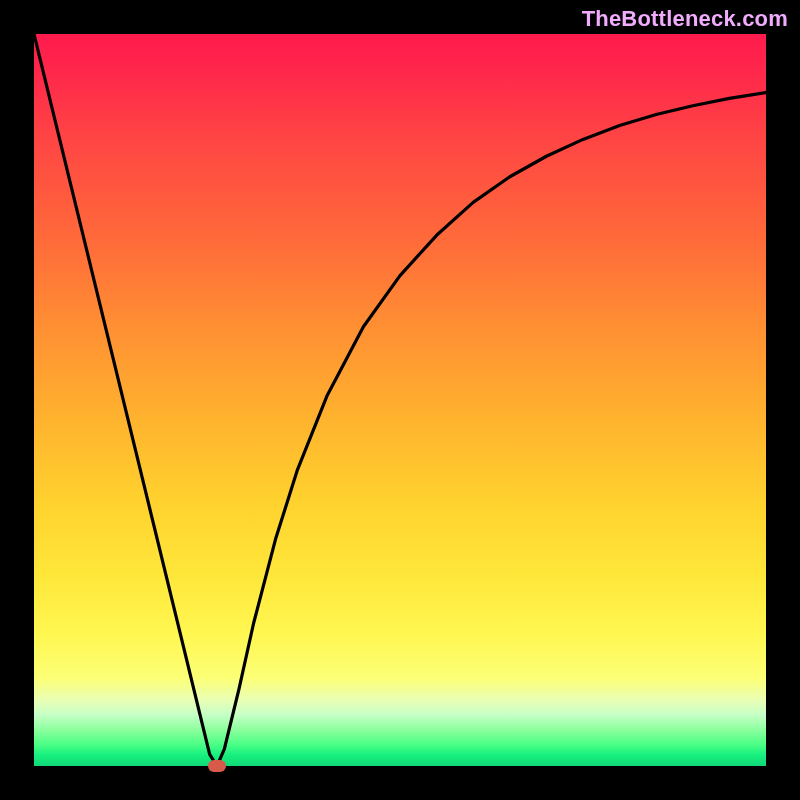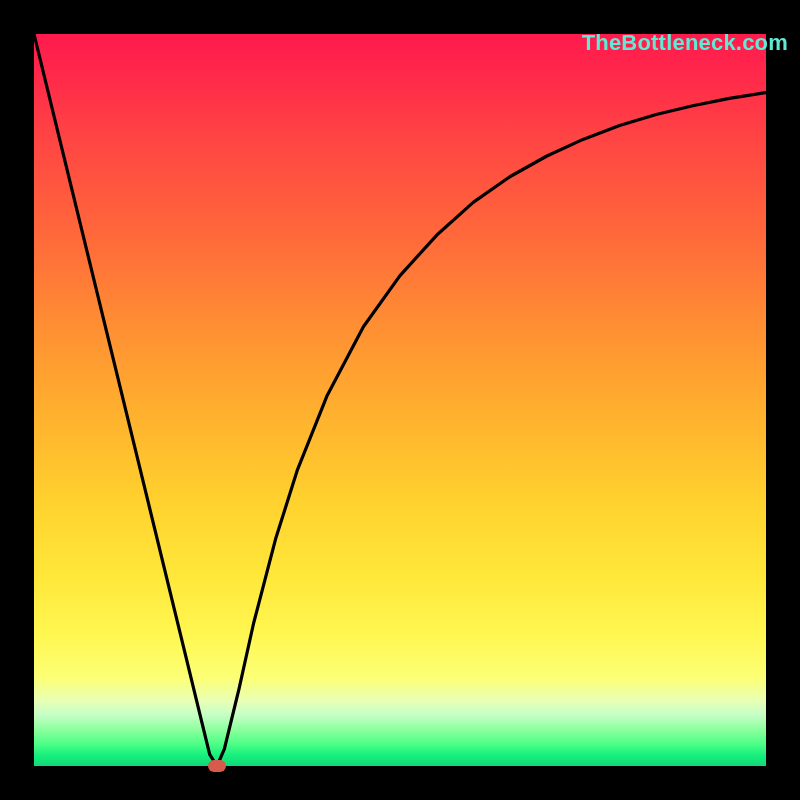--- a/index.html
+++ b/index.html
@@ -10,24 +10,23 @@
     height: 800px;
     background: #000;
   }
   .watermark {
     position: absolute;
     top: 6px;
     right: 12px;
     font-family: Arial, Helvetica, sans-serif;
     font-size: 22px;
     font-weight: bold;
-    color: #5eead4;
+    color: #f0abfc;
     letter-spacing: 0.2px;
     z-index: 10;
-    margin-top: 24px;
   }
   .plot {
     position: absolute;
     left: 34px;
     top: 34px;
     width: 732px;
     height: 732px;
   }
   .gradient {
     position: absolute;

